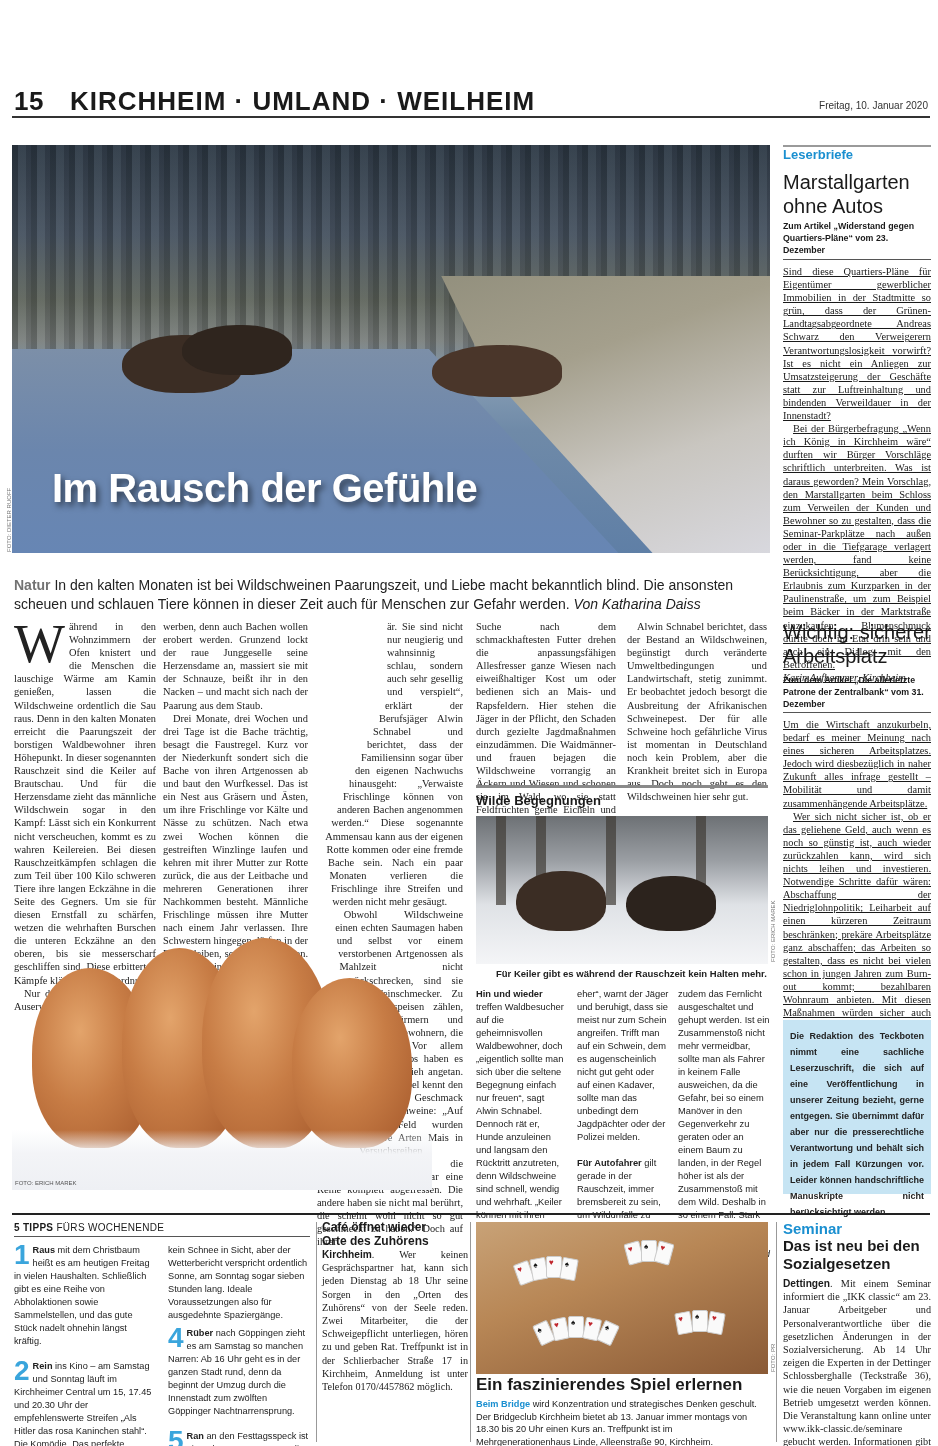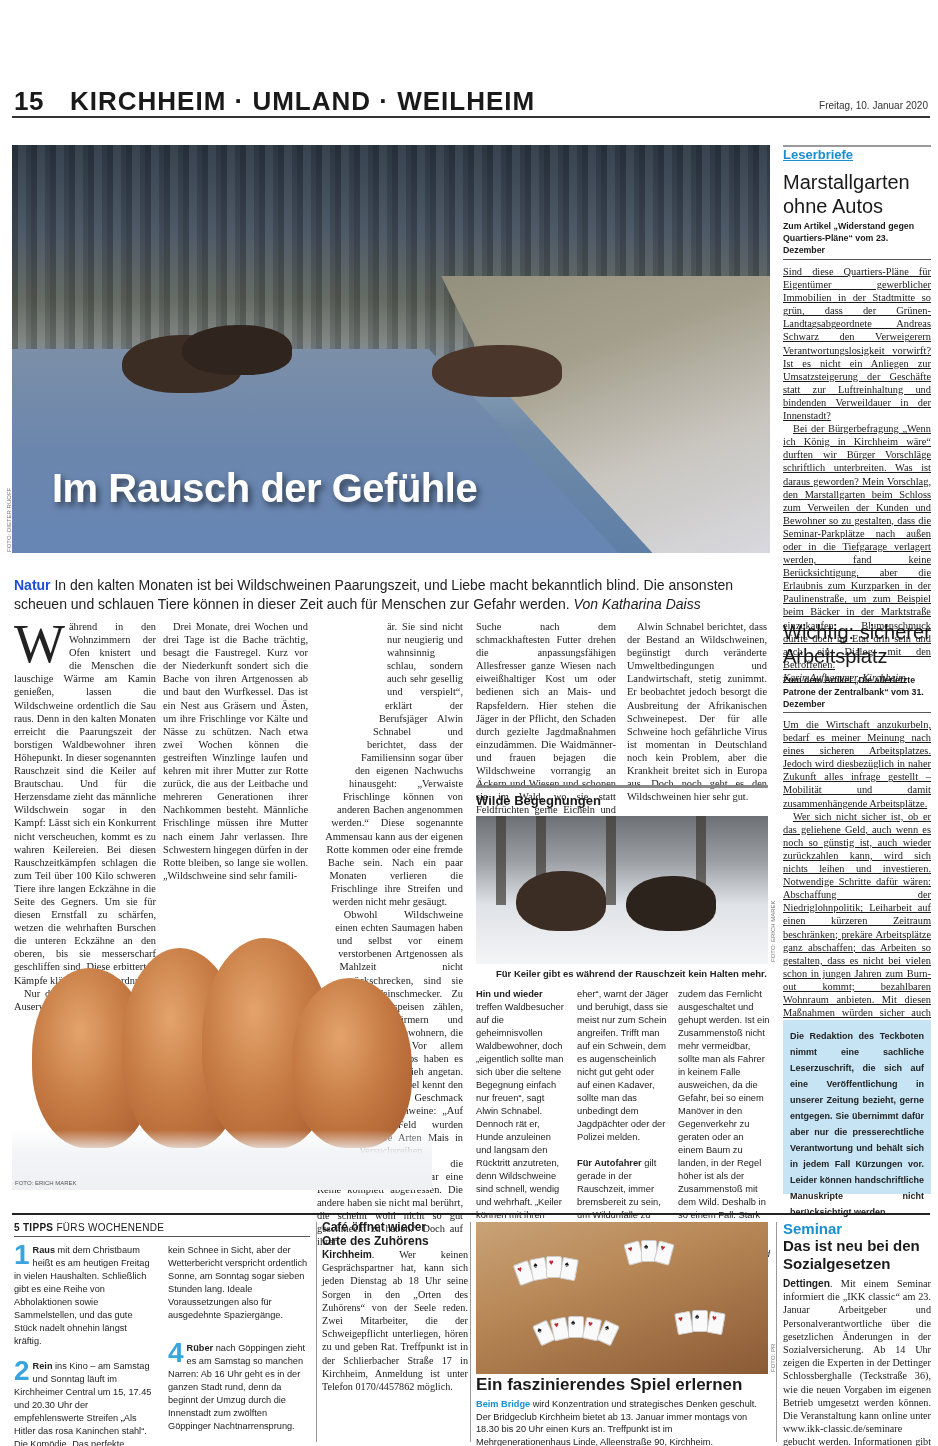--- a/index.html
+++ b/index.html
@@ -26,21 +26,21 @@
   .hero .road { position:absolute; left:0; top:50%; width:100%; height:50%;
     background: linear-gradient(180deg, #7c8fa8 0%, #6b86ad 50%, #6786b4 100%);
     clip-path: polygon(0 0, 55% 0, 80% 100%, 0 100%); }
   .boar { position:absolute; border-radius: 50% 45% 40% 45%; background: #3b2d24; }
   .headline { left: 52px; top: 466px; font: bold 40px "Liberation Sans", sans-serif; color: #fff;
     text-shadow: 3px 4px 6px rgba(0,0,0,.55); letter-spacing: -0.5px; }
   .credit-vert { font: 6px "Liberation Sans", sans-serif; color: #777; transform-origin: left top; transform: rotate(-90deg); white-space: nowrap; }
 
   
   .teaser { left: 14px; top: 576px; width: 750px; font: 14px/19px "Liberation Sans", sans-serif; color: #222; }
-  .teaser b { color: #1d4ed8; }
+  .teaser b { color: #737373; }
   .teaser i { font-style: italic; }
 
   
   .col { font: 10.4px/13.1px "Liberation Serif", serif; text-align: justify; hyphens: auto; color: #222; }
   .col p { text-indent: 10px; }
   .col p.first { text-indent: 0; }
   .dropcap { float: left; font: 54px/44px "Liberation Serif", serif; margin: 2px 4px 0 0; }
 
   
   .piglets { left: 12px; top: 918px; width: 420px; height: 272px; }
@@ -52,21 +52,21 @@
   .rule-grey { background: #8a8a8a; height: 3px; }
   .sub-head { font: bold 13px "Liberation Sans", sans-serif; }
   .snow-photo { left: 476px; top: 816px; width: 292px; height: 148px; overflow: hidden;
     background: linear-gradient(180deg, #6d7175 0%, #9a9ea3 30%, #dfe2e6 60%, #f4f5f7 100%); }
   .snow-photo .t { position:absolute; top:0; width:10px; height:60%; background: #3e3a34; opacity:.7; }
   .caption { font: bold 9.5px "Liberation Sans", sans-serif; color: #222; padding-left: 20px; }
   .sans-col { font: 9.3px/13px "Liberation Sans", sans-serif; color: #222; }
 
   
   .side-rule { left: 783px; top: 145px; width: 148px; height: 2px; background: #9a9a9a; }
-  .side-kicker { left: 783px; top: 147px; font: bold 13px "Liberation Sans", sans-serif; color: #1a8fd0; text-decoration: underline; }
+  .side-kicker { left: 783px; top: 147px; font: bold 13px "Liberation Sans", sans-serif; color: #1a8fd0; }
   .side-title { font: 20px/24px "Liberation Sans", sans-serif; color: #1a1a1a; }
   .side-ref { font: bold 8.8px/12px "Liberation Sans", sans-serif; }
   .side-sep { height: 1px; background: #555; }
   .side-text { font: 10.4px/13.1px "Liberation Serif", serif; text-align: justify; text-decoration: underline; }
   .side-text p { text-indent: 10px; }
   .side-text p.first { text-indent: 0; }
   .side-text .sig { font-style: italic; text-indent: 0; }
   .notice { left: 783px; top: 1020px; width: 148px; height: 174px; background: #c6e4f3; padding: 8px 7px; font: bold 9px/16px "Liberation Sans", sans-serif; color: #222; text-align: justify; }
 
   
@@ -112,20 +112,21 @@
   <i>Von Katharina Daiss</i>
 </div>
 
 <div class="abs col" style="left:14px;top:620px;width:142px;">
   <span class="dropcap">W</span>
   <p class="first">ährend in den Wohnzimmern der Ofen knistert und die Menschen die lauschige Wärme am Kamin genießen, lassen die Wildschweine ordentlich die Sau raus. Denn in den kalten Monaten erreicht die Paarungszeit der borstigen Waldbewohner ihren Höhepunkt. In dieser sogenannten Rauschzeit sind die Keiler auf Brautschau. Und für die Herzensdame zieht das männliche Wildschwein sogar in den Kampf: Lässt sich ein Konkurrent nicht verscheuchen, kommt es zu wahren Keilereien. Bei diesen Rauschzeitkämpfen schlagen die zum Teil über 100 Kilo schweren Tiere ihre langen Eckzähne in die Seite des Gegners. Um sie für diesen Ernstfall zu schärfen, wetzen die wehrhaften Burschen die unteren Eckzähne an den oberen, bis sie messerscharf geschliffen sind. Diese erbitterten Kämpfe klären die Rangordnung.</p>
   <p>Nur der Sieger darf um seine Auserwählte</p>
 </div>
 
 <div class="abs col" style="left:163px;top:620px;width:145px;">
+  <p class="first">werben, denn auch Bachen wollen erobert werden. Grunzend lockt der raue Junggeselle seine Herzensdame an, massiert sie mit der Schnauze, beißt ihr in den Nacken – und macht sich nach der Paarung aus dem Staub.</p>
   <p>Drei Monate, drei Wochen und drei Tage ist die Bache trächtig, besagt die Faustregel. Kurz vor der Niederkunft sondert sich die Bache von ihren Artgenossen ab und baut den Wurfkessel. Das ist ein Nest aus Gräsern und Ästen, um ihre Frischlinge vor Kälte und Nässe zu schützen. Nach etwa zwei Wochen können die gestreiften Winzlinge laufen und kehren mit ihrer Mutter zur Rotte zurück, die aus der Leitbache und mehreren Generationen ihrer Nachkommen besteht. Männliche Frischlinge müssen ihre Mutter nach einem Jahr verlassen. Ihre Schwestern hingegen dürfen in der Rotte bleiben, so lange sie wollen. „Wildschweine sind sehr famili-</p>
 </div>
 
 <div class="abs col" style="left:317px;top:620px;width:146px;">
   <div style="float:left;width:70px;height:260px;shape-outside:polygon(0 0,100% 0,100% 14%,10% 40%,60% 100%,0 100%);clip-path:none;margin-top:270px;"></div>
   <p class="first">är. Sie sind nicht nur neugierig und wahnsinnig schlau, sondern auch sehr gesellig und verspielt“, erklärt der Berufsjäger Alwin Schnabel und berichtet, dass der Familiensinn sogar über den eigenen Nachwuchs hinausgeht: „Verwaiste Frischlinge können von anderen Bachen angenommen werden.“ Diese sogenannte Ammensau kann aus der eigenen Rotte kommen oder eine fremde Bache sein. Nach ein paar Monaten verlieren die Frischlinge ihre Streifen und werden nicht mehr gesäugt.</p>
   <p>Obwohl Wildschweine einen echten Saumagen haben und selbst vor einem verstorbenen Artgenossen als Mahlzeit nicht zurückschrecken, sind sie wahre Feinschmecker. Zu ihren Leibspeisen zählen, neben Würmern und anderen Erdbewohnern, die Feldfrüchte. Vor allem Mais und Raps haben es dem Borstenvieh angetan. Alwin Schnabel kennt den wählerischen Geschmack der Wildschweine: „Auf einem Feld wurden mehrere Arten Mais in Versuchsreihen angepflanzt. Nachdem die Schweine drin waren, war eine Reihe komplett abgefressen. Die andere haben sie nicht mal berührt, die scheint wohl nicht so gut geschmeckt zu haben.“ Doch auf ihrer</p>
 </div>
 
 <div class="abs piglets">
@@ -205,21 +206,21 @@
     <span class="tipnum">1</span>
     <b>Raus</b> <span>mit dem Christbaum heißt es am heutigen Freitag in vielen Haushalten. Schließlich gibt es eine Reihe von Abholaktionen sowie Sammelstellen, und das gute Stück nadelt ohnehin längst kräftig.</span>
   </div>
   <div style="margin-bottom:12px;">
     <span class="tipnum">2</span>
     <b>Rein</b> <span>ins Kino – am Samstag und Sonntag läuft im Kirchheimer Central um 15, 17.45 und 20.30 Uhr der empfehlenswerte Streifen „Als Hitler das rosa Kaninchen stahl“. Die Komödie „Das perfekte Geheimnis“ läuft im Tyroler um 20.30 Uhr.</span>
   </div>
 
 </div>
 <div class="abs tip" style="left:168px;top:1244px;width:142px;">
-  <div style="margin-bottom:20px;">kein Schnee in Sicht, aber der Wetterbericht verspricht ordentlich Sonne, am Sonntag sogar sieben Stunden lang. Ideale Voraussetzungen also für ausgedehnte Spaziergänge.</div>
+  <div style="margin-bottom:5px;">kein Schnee in Sicht, aber der Wetterbericht verspricht ordentlich Sonne, am Sonntag sogar sieben Stunden lang. Ideale Voraussetzungen also für ausgedehnte Spaziergänge.</div>
   <div style="margin-bottom:12px;">
     <span class="tipnum">4</span>
     <b>Rüber</b> <span>nach Göppingen zieht es am Samstag so manchen Narren: Ab 16 Uhr geht es in der ganzen Stadt rund, denn da beginnt der Umzug durch die Innenstadt zum zwölften Göppinger Nachtnarrensprung.</span>
   </div>
   <div>
     <span class="tipnum">5</span>
     <b>Ran</b> <span>an den Festtagsspeck ist einer der guten Vorsätze, die so langsam mal umgesetzt werden sollten. Also: Mehr bewegen und an gesunde Ernährung denken!</span>
     
   </div>
 </div>

